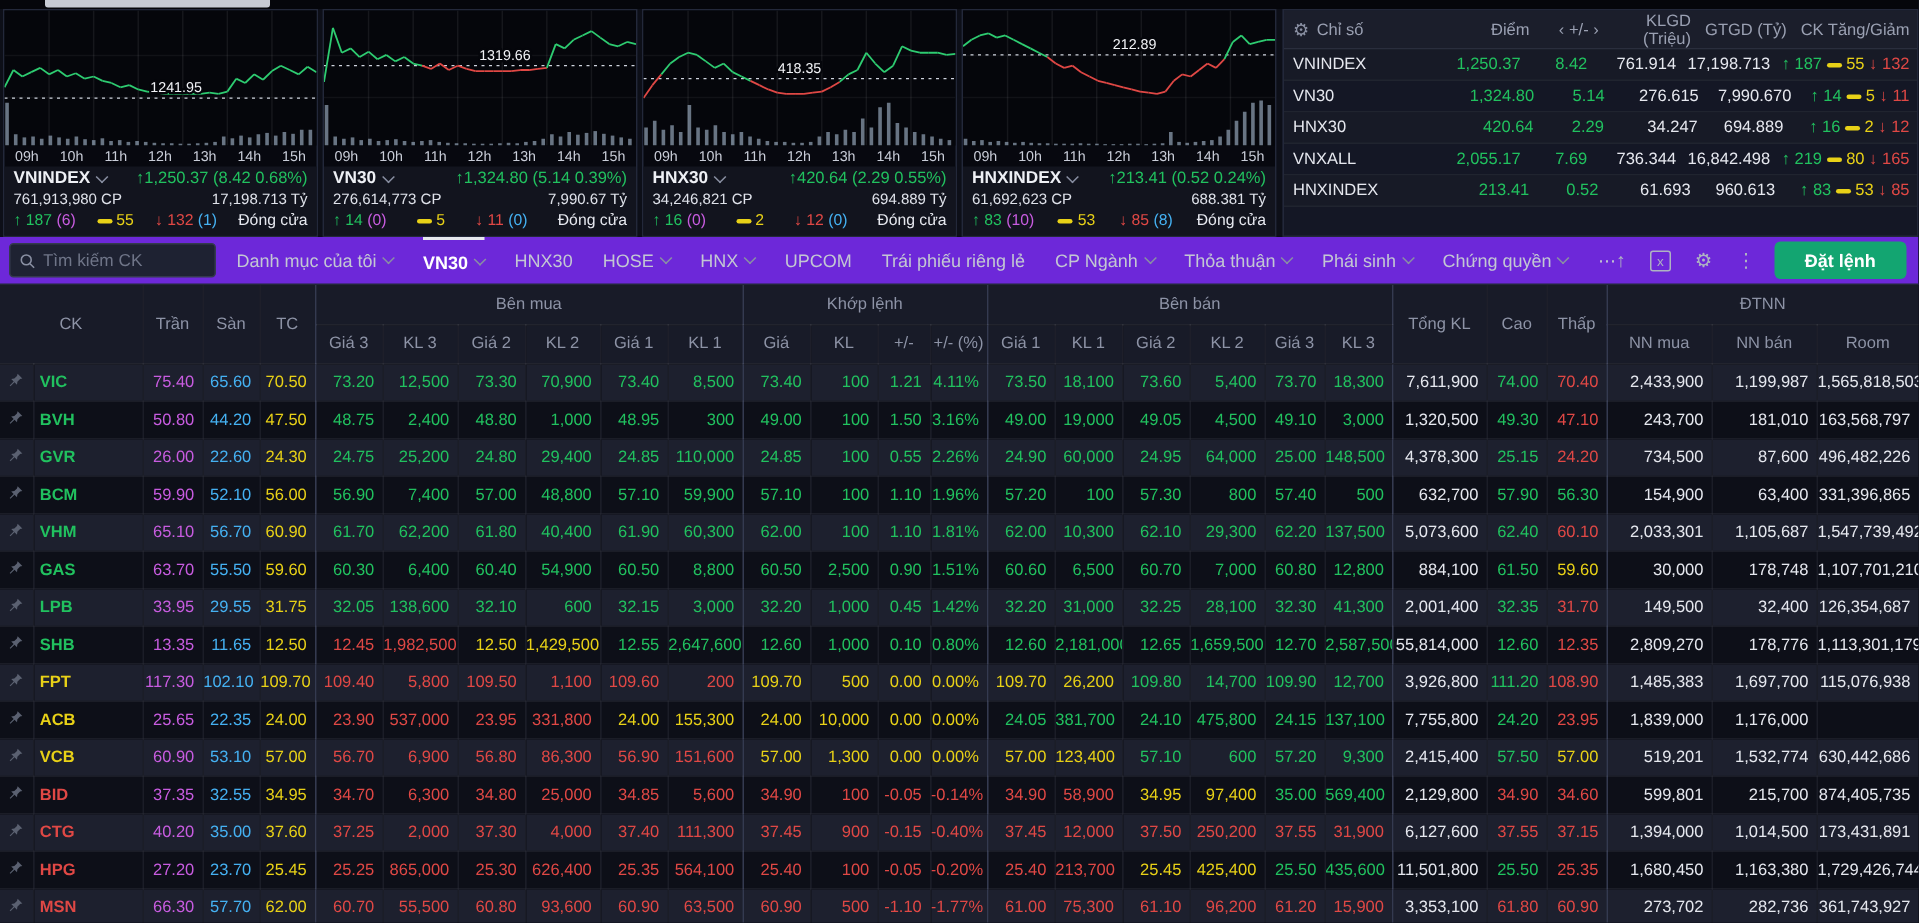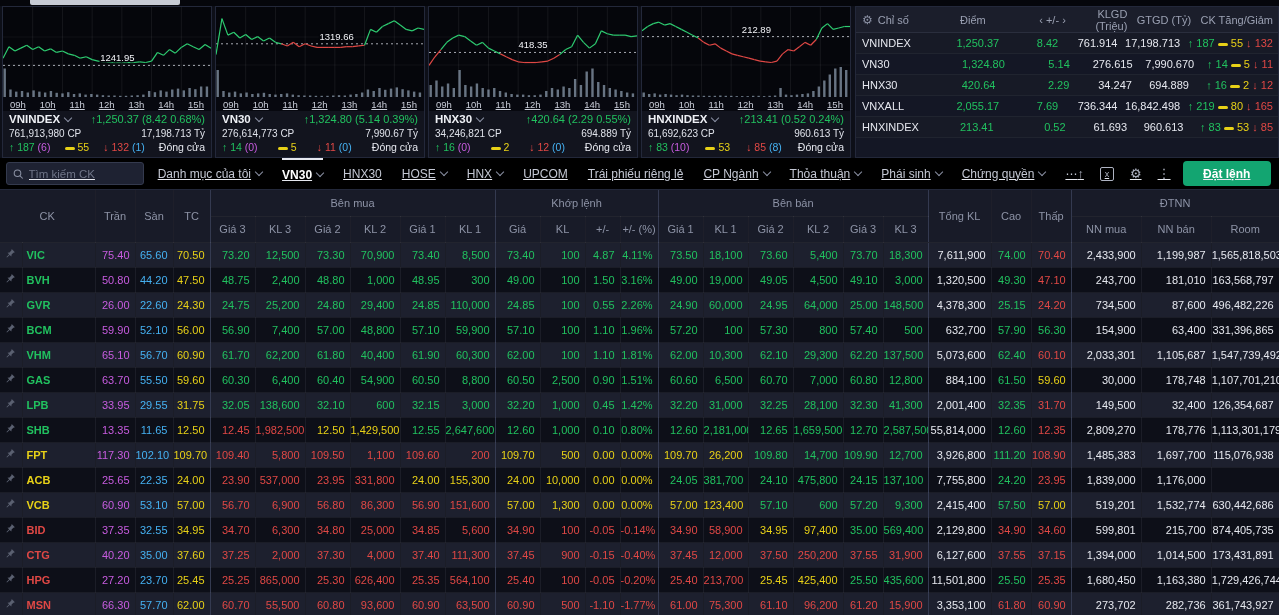--- a/index.html
+++ b/index.html
@@ -6,47 +6,47 @@
   html,body { width:1279px; height:615px; overflow:hidden; background:#0d0f18;
     font-family:"Liberation Sans", sans-serif; color:#e6e8ef; }
   .topstrip { height:6px; background:#05060b; position:relative; }
   .toptab { position:absolute; left:30px; top:0; width:150px; height:5px; background:#c7cbd4; border-radius:0 0 2px 2px; }
 
   
   .charts-row { display:flex; height:152px; gap:3px; padding-left:2px; background:#0d0f18; }
   .chart-panel { width:210px; min-width:210px; background:#07080f; border:1px solid #23283a; display:flex; flex-direction:column; }
   .chart-svg { display:block; width:208px; height:90px; background:#05060b; }
   .time-axis { display:flex; justify-content:space-between; padding:0 7px; height:14px; align-items:center; }
-  .time-axis span { font-size:9.5px; color:#c9cdd8;text-decoration:underline; }
+  .time-axis span { font-size:9.5px; color:#c9cdd8; }
   .chart-footer { flex:1; background:#12141e; padding:1px 6px 2px 6px; font-size:11px; }
   .cf-line { display:flex; justify-content:space-between; align-items:center; height:14px; white-space:nowrap; }
   .cf-name { color:#eef0f5; font-size:11.5px; font-weight:bold; display:flex; align-items:center; }
   .cf-val { color:#21c15f; font-size:11px; }
   .cf-cp,.cf-ty { color:#dfe2ea; font-size:10px; }
   .cf-stats { font-size:10.5px; }
   .up { color:#21c15f; } .down { color:#e04845; } .flat { color:#e8d117; }
   .pu { color:#c85ce0; } .pb { color:#45b1f2; } .wh { color:#e6e8ef; }
   .dash { display:inline-block; width:10px; height:3px; background:#e8d117; border-radius:2px; margin-right:3px; vertical-align:middle; }
   .chev { display:inline-block; width:6px; height:6px; border-right:1.5px solid #8a90a3; border-bottom:1.5px solid #8a90a3; transform:rotate(45deg); margin-left:5px; margin-bottom:3px; }
 
   
   .index-table { width:424px; min-width:424px; background:#141725; border:1px solid #23283a; margin-left:1px; display:flex; flex-direction:column; }
   .it-head { display:flex; align-items:center; height:26px; background:#1b1e2b; color:#9aa0b2; font-size:11px; border-bottom:1px solid #2a2e3d; }
   .it-row { display:flex; align-items:center; height:21px; font-size:11px; border-bottom:1px solid #20242f; cursor:pointer; }
   .it-row:nth-child(odd) { background:#171a26; }
   .c-name { width:108px; padding-left:6px; display:flex; align-items:center; white-space:nowrap; overflow:hidden; }
-  .c-point { width:62px; text-align:left; }
+  .c-point { width:62px; text-align:right; }
   .c-chg { width:48px; text-align:right; }
   .c-klgd { width:64px; text-align:right; }
   .c-gtgd { width:76px; text-align:center; }
   .c-ud { flex:1; text-align:right; padding-right:5px; white-space:nowrap; }
   .gear { color:#8a90a3; font-size:12px; margin-right:5px; }
 
   
-  .navbar { height:32px; background:#000000; display:flex; align-items:center; padding:0 8px 0 6px; border-bottom:1px solid #23283a;text-decoration:underline; }
+  .navbar { height:32px; background:#6d28d9; display:flex; align-items:center; padding:0 8px 0 6px; border-bottom:1px solid #23283a; }
   .searchbox { display:flex; align-items:center; width:165px; height:23px; background:#1e2232; border:1px solid #343a4e; border-radius:3px; padding:0 6px; margin-right:14px; }
   .searchbox input { background:transparent; border:none; outline:none; color:#cfd3dd; font-size:11.5px; width:100%; font-family:"Liberation Sans",sans-serif; }
   .searchbox input::placeholder { color:#6f7588; }
   .nav-items { display:flex; align-items:flex-start; gap:20px; flex:1; white-space:nowrap; }
   .nav-item { font-size:12px; color:#c3c7d3; cursor:pointer; height:32px; display:flex; align-items:center; }
   .nav-item.active { color:#ffffff; font-weight:bold; border-top:2px solid #e6e8ef; padding-top:0; }
   .toolbar { display:flex; align-items:center; gap:16px; margin-right:12px; }
   .tool-ico { color:#aeb3c2; font-size:13px; cursor:pointer; }
   .excel-ico { width:14px; height:14px; border:1.4px solid #aeb3c2; border-radius:2px; color:#aeb3c2; font-size:9px; display:flex; align-items:center; justify-content:center; cursor:pointer; }
   .order-btn { background:#13a571; color:#fff; font-size:12px; font-weight:bold; border:none; border-radius:4px; width:108px; height:25px; cursor:pointer; font-family:"Liberation Sans",sans-serif; }
@@ -501,21 +501,21 @@
         <span>14h</span>
         <span>15h</span>
       </div>
       <div class="chart-footer">
         <div class="cf-line">
           <span class="cf-name">HNXINDEX<span class="chev"></span></span>
           <span class="cf-val">↑213.41 (0.52 0.24%)</span>
         </div>
         <div class="cf-line">
           <span class="cf-cp">61,692,623 CP</span>
-          <span class="cf-ty">960.613 Tỷ</span>
+          <span class="cf-ty">688.381 Tỷ</span>
         </div>
         <div class="cf-line cf-stats">
           <span><span class="up">↑ 83</span> <span class="pu">(10)</span></span>
           <span><span class="dash"></span><span class="flat">53</span></span>
           <span><span class="down">↓ 85</span> <span class="pb">(8)</span></span>
           <span class="wh">Đóng cửa</span>
         </div>
       </div>
     </div>
     <div class="index-table">
@@ -682,21 +682,21 @@
         <td class="c-b">65.60</td>
         <td class="c-y sep">70.50</td>
         <td class="c-g">73.20</td>
         <td class="c-g">12,500</td>
         <td class="c-g">73.30</td>
         <td class="c-g">70,900</td>
         <td class="c-g">73.40</td>
         <td class="c-g sep">8,500</td>
         <td class="c-g">73.40</td>
         <td class="c-g">100</td>
-        <td class="c-g">4.87</td>
+        <td class="c-g">1.21</td>
         <td class="c-g sep">4.11%</td>
         <td class="c-g">73.50</td>
         <td class="c-g">18,100</td>
         <td class="c-g">73.60</td>
         <td class="c-g">5,400</td>
         <td class="c-g">73.70</td>
         <td class="c-g sep">18,300</td>
         <td class="c-w">7,611,900</td>
         <td class="c-g">74.00</td>
         <td class="c-r sep">70.40</td>

